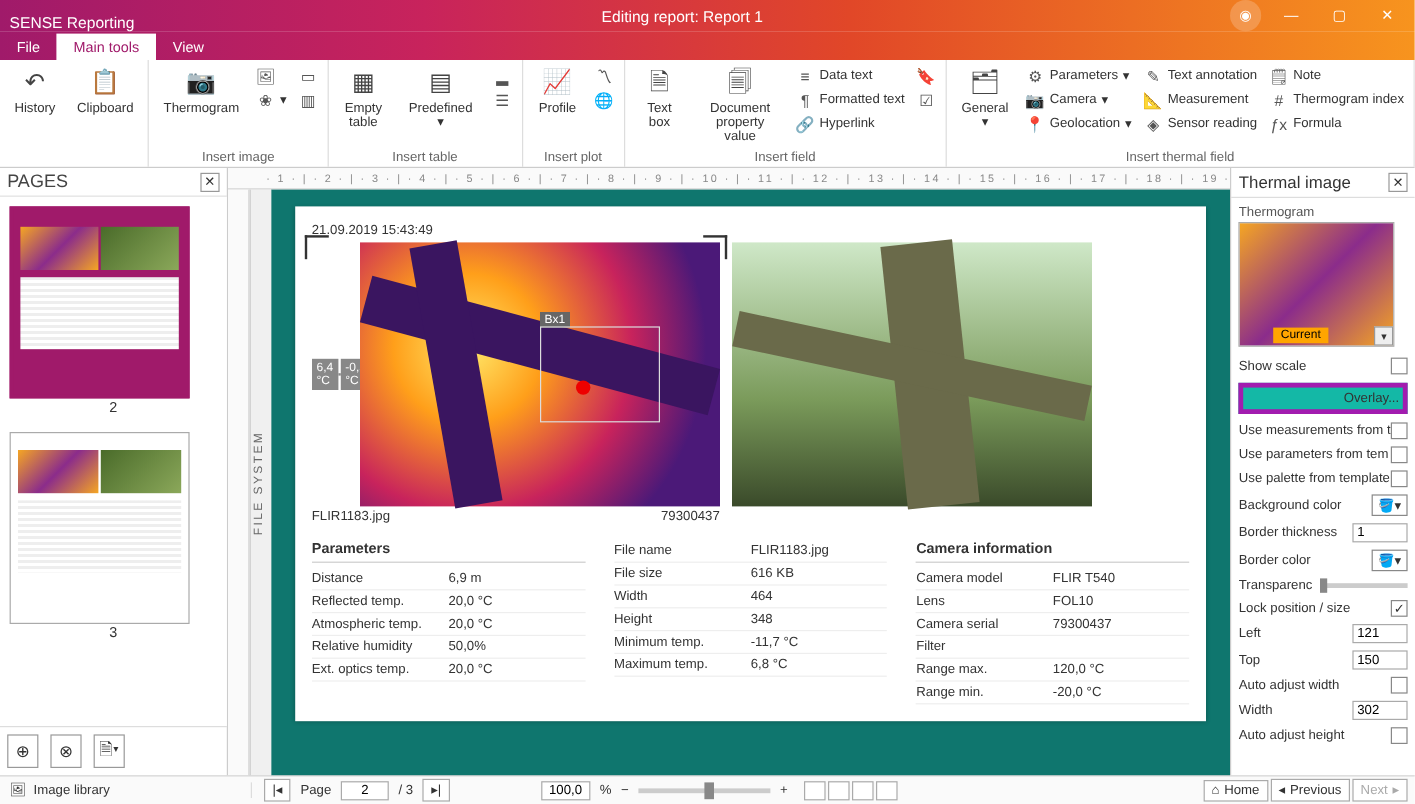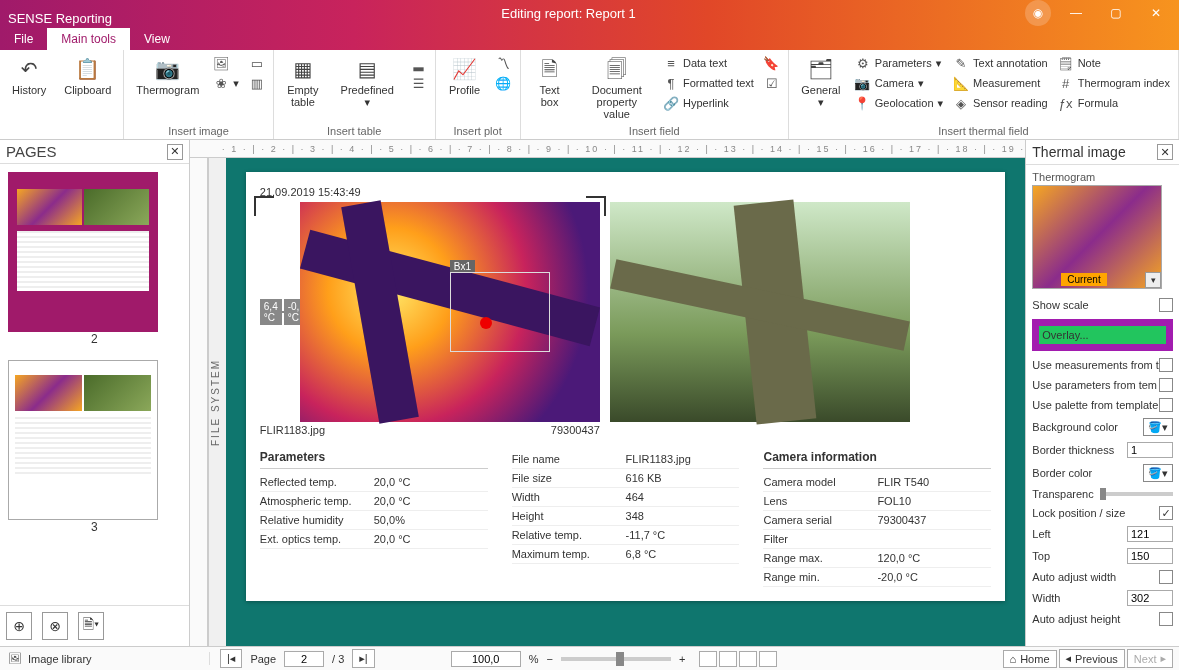--- a/index.html
+++ b/index.html
@@ -96,21 +96,21 @@
 .rpanel .hdr{display:flex;justify-content:space-between;align-items:center;padding:4px 6px;border-bottom:1px solid #ddd;}
 .rpanel .hdr span{font-size:14px;}
 .rpanel .body{flex:1;overflow:auto;padding:4px 6px;}
 .rpanel .tlab{font-size:11px;color:#555;margin:2px 0;}
 .rpanel .tthumb{width:130px;height:104px;background:linear-gradient(135deg,#f5a623,#8b2c8b,#f5a623);border:1px solid #aaa;position:relative;margin-bottom:6px;}
 .rpanel .tthumb .cur{position:absolute;bottom:2px;left:28px;background:#ffa500;color:#000;font-size:10px;padding:1px 6px;}
 .rpanel .tthumb .dd{position:absolute;bottom:0;right:0;width:16px;height:16px;background:#eee;border:1px solid #999;display:flex;align-items:center;justify-content:center;font-size:9px;}
 .rpanel .prow{display:flex;justify-content:space-between;align-items:center;padding:3px 0;}
 .rpanel .prow .chk{width:14px;height:14px;border:1px solid #888;}
 .rpanel .prow input[type=text]{width:46px;border:1px solid #aaa;font-size:11px;padding:1px 3px;text-align:left;}
-.rpanel .ovbtn{display:block;width:100%;border:7px solid #a21caf;background:#22c55e;padding:3px;text-align:left;margin:4px 0;}
+.rpanel .ovbtn{display:block;width:100%;border:4px solid #a21caf;background:#14b8a6;padding:3px;text-align:right;margin:4px 0;}
 .rpanel .colorbtn{width:30px;height:18px;border:1px solid #888;background:#fff;display:inline-flex;align-items:center;justify-content:center;}
 
 
 .status{height:24px;border-top:1px solid #ccc;background:#fafafa;display:flex;align-items:center;font-size:11px;}
 .status .left{display:flex;align-items:center;gap:6px;padding:0 8px;width:210px;border-right:1px solid #ddd;}
 .status .mid{flex:1;display:flex;align-items:center;gap:8px;padding:0 10px;}
 .status .right{display:flex;align-items:center;gap:2px;padding:0 6px;}
 .status .nav{border:1px solid #aaa;padding:2px 6px;display:flex;align-items:center;gap:4px;background:#fff;}
 .status input{width:40px;border:1px solid #aaa;text-align:center;font-size:11px;padding:1px;}
 .status .slider{width:110px;height:4px;background:#ccc;position:relative;}
@@ -382,20 +382,24 @@
           <div class="caps">
             <div class="c1">
                 <span>FLIR1183.jpg</span>
                 <span>79300437</span>
               </div>
           </div>
           <div class="tables">
             <div class="tbl">
               <h4>Parameters</h4>
               <div class="row">
+                  <div class="k">Distance</div>
+                  <div class="v">6,9 m</div>
+                </div>
+              <div class="row">
                   <div class="k">Reflected temp.</div>
                   <div class="v">20,0 °C</div>
                 </div>
               <div class="row">
                   <div class="k">Atmospheric temp.</div>
                   <div class="v">20,0 °C</div>
                 </div>
               <div class="row">
                   <div class="k">Relative humidity</div>
                   <div class="v">50,0%</div>
@@ -416,21 +420,21 @@
                 </div>
               <div class="row">
                   <div class="k">Width</div>
                   <div class="v">464</div>
                 </div>
               <div class="row">
                   <div class="k">Height</div>
                   <div class="v">348</div>
                 </div>
               <div class="row">
-                  <div class="k">Relative temp.</div>
+                  <div class="k">Minimum temp.</div>
                   <div class="v">-11,7 °C</div>
                 </div>
               <div class="row">
                   <div class="k">Maximum temp.</div>
                   <div class="v">6,8 °C</div>
                 </div>
             </div>
             <div class="tbl">
               <h4>Camera information</h4>
               <div class="row">
@@ -543,21 +547,21 @@
     <span>🖼</span>
     <span>Image library</span>
   </div>
   <div class="mid">
     <div class="nav">|◂</div>
     <span>Page</span>
     <input type="text" value="2" style="">
     <span>/ 3</span>
     <div class="nav">▸|</div>
     <div style="flex:0 0 60px;"></div>
-    <input type="text" style="width: 70px;" value="100,0">
+    <input type="text" style="width: 41px;" value="100,0">
     <span>%</span>
     <span>−</span>
     <div class="slider">
         <div class="knob"></div>
       </div>
     <span>+</span>
     <div class="vbs">
       <div class="vb"></div>
       <div class="vb"></div>
       <div class="vb"></div>

